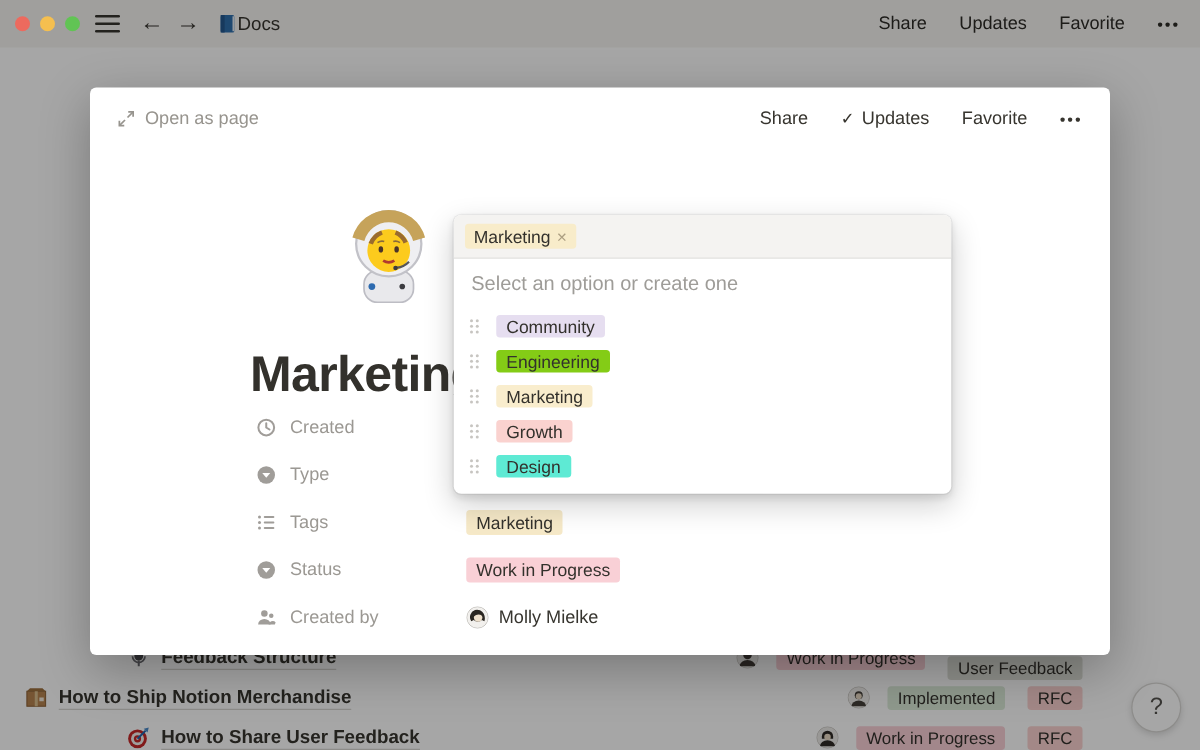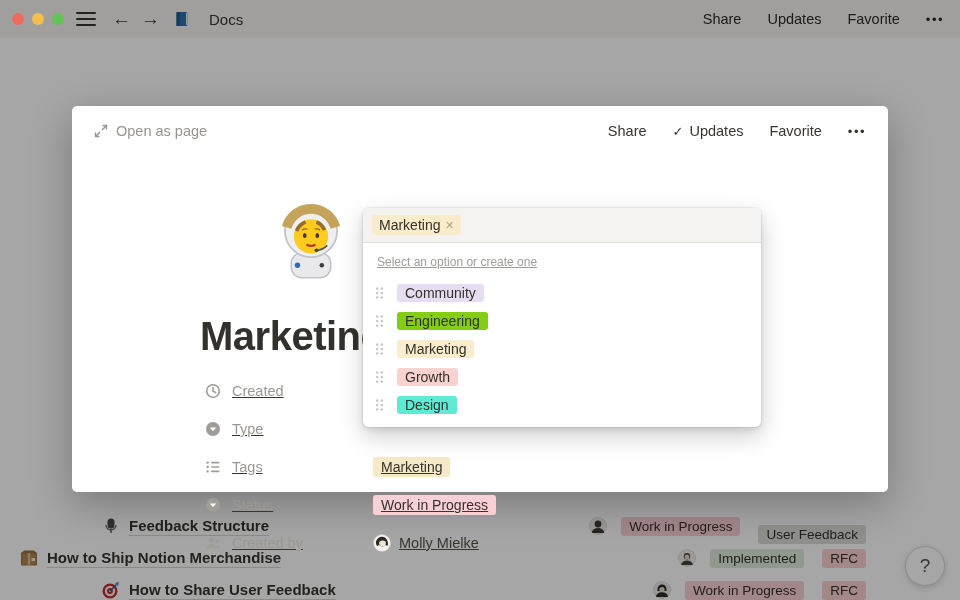--- a/index.html
+++ b/index.html
@@ -16,21 +16,21 @@
   }
   .traffic{position:absolute;top:13px;left:12px;display:flex;gap:8px;z-index:15;}
   .light{width:12px;height:12px;border-radius:50%;}
   .light.red{background:#ed6a5e;}
   .light.yellow{background:#f5bf4f;}
   .light.green{background:#61c454;}
   .hamburger{margin-left:76px;width:20px;height:14px;display:flex;flex-direction:column;justify-content:space-between;cursor:pointer;}
   .hamburger span{display:block;height:2px;background:#37352f;border-radius:1px;}
   .nav-arrow{font-size:19px;color:#37352f;margin-left:16px;line-height:38px;user-select:none;}
   .nav-arrow.fwd{margin-left:10px;}
-  .app-chip{display:flex;align-items:center;margin-left:14px;gap:19px;}
+  .app-chip{display:flex;align-items:center;margin-left:14px;gap:0;}
   .app-title{font-size:15px;font-weight:500;color:#37352f;}
   .topbar-right{margin-left:auto;display:flex;align-items:center;gap:26px;padding-right:16px;}
   .topbar-item{font-size:14.5px;color:#2d2b27;}
   .topbar-more{font-size:13px;letter-spacing:1.5px;color:#2d2b27;}
 
   .doc-row{position:absolute;left:0;right:0;height:32px;display:flex;align-items:center;padding:0 94px 0 102px;box-sizing:border-box;}
   .doc-row .emoji-box{width:18px;height:18px;margin-right:9px;flex:0 0 auto;}
   .doc-title{font-size:15px;font-weight:600;color:#37352f;border-bottom:1px solid #d8d6d2;padding-bottom:1px;white-space:nowrap;}
   .row-right{margin-left:auto;display:flex;align-items:center;}
   .row-avatar{width:18px;height:18px;border-radius:50%;overflow:hidden;margin-right:14px;flex:0 0 auto;}
@@ -41,54 +41,54 @@
     background:#ffffff;border:1px solid #d9d8d5;box-shadow:0 2px 6px rgba(0,0,0,.15);
     display:flex;align-items:center;justify-content:center;
     font-size:19px;color:#54524e;box-sizing:border-box;
   }
 
   
   .scrim{position:absolute;inset:0;background:rgba(0,0,0,0.35);z-index:10;}
 
   
   .modal{
-    position:absolute;left:72px;top:70px;width:816px;height:386px;z-index:20;
-    background:#ffffff;border-radius:5px;box-shadow:0 12px 40px rgba(0,0,0,.28);margin-top:36px;
+    position:absolute;left:72px;top:70px;width:816px;height:454px;z-index:20;
+    background:#ffffff;border-radius:5px;box-shadow:0 12px 40px rgba(0,0,0,.28);
   }
   .modal-header{position:absolute;top:0;left:0;right:0;height:50px;display:flex;align-items:center;padding:0 22px;box-sizing:border-box;}
   .open-as-page{display:flex;align-items:center;gap:8px;color:#97948e;font-size:14.5px;cursor:pointer;}
   .modal-actions{margin-left:auto;display:flex;align-items:center;gap:26px;}
   .modal-action{font-size:14.5px;color:#37352f;display:flex;align-items:center;gap:6px;}
   .check-glyph{font-size:13px;color:#37352f;}
   .modal-more{font-size:13px;letter-spacing:1.5px;color:#37352f;}
 
   .page-emoji{position:absolute;left:203px;top:94px;width:72px;height:80px;cursor:pointer;}
   .page-title{position:absolute;left:128px;top:208px;font-size:40px;font-weight:700;color:#33312c;letter-spacing:-0.5px;white-space:nowrap;}
 
-  .props{position:absolute;left:133px;top:266px;width:560px;text-decoration:underline;}
+  .props{position:absolute;left:133px;top:253px;width:560px;}
   .prop-row{height:38px;display:flex;align-items:center;}
   .prop-key{display:flex;align-items:center;width:168px;flex:0 0 auto;}
   .prop-icon{width:16px;height:16px;margin-right:11px;flex:0 0 auto;}
   .prop-label{font-size:14.5px;color:#9b9893;}
   .prop-value{display:flex;align-items:center;}
   .prop-pill{font-size:14px;padding:2px 8px;}
   .user-chip{display:flex;align-items:center;gap:8px;font-size:14.5px;color:#37352f;}
   .user-avatar{width:18px;height:18px;border-radius:50%;overflow:hidden;}
 
   
   .dropdown{
     position:absolute;left:291px;top:102px;width:398px;z-index:30;
     background:#ffffff;border-radius:6px;
     box-shadow:rgba(15,15,15,.05) 0 0 0 1px, rgba(15,15,15,.1) 0 3px 6px, rgba(15,15,15,.2) 0 9px 24px;
     overflow:hidden;
   }
   .dd-input{background:#f4f3f1;border-bottom:1px solid rgba(55,53,47,.09);padding:7px 9px;min-height:20px;display:flex;flex-wrap:wrap;gap:6px;cursor:text;}
   .dd-chip{display:inline-flex;align-items:center;gap:5px;border-radius:3px;padding:1px 7px;font-size:14px;color:#33312c;}
   .dd-chip-x{color:#ac9f82;font-size:14px;cursor:pointer;line-height:1;}
-  .dd-hint{padding:12px 14px 5px;font-size:12px;color:#9e9c98;text-decoration:underline;}
+  .dd-hint{padding:12px 14px 5px;font-size:16px;color:#9e9c98;}
   .dd-options{padding:5px 0 8px;}
   .dd-option{height:28px;display:flex;align-items:center;padding:0 14px 0 12px;cursor:pointer;}
   .drag-handle{width:9px;height:14px;margin-right:13px;flex:0 0 auto;cursor:grab;}
   .dd-pill{font-size:14px;padding:1px 8px;}
 </style>
 </head>
 <body>
 
 <div class="topbar">
   <div class="hamburger">

